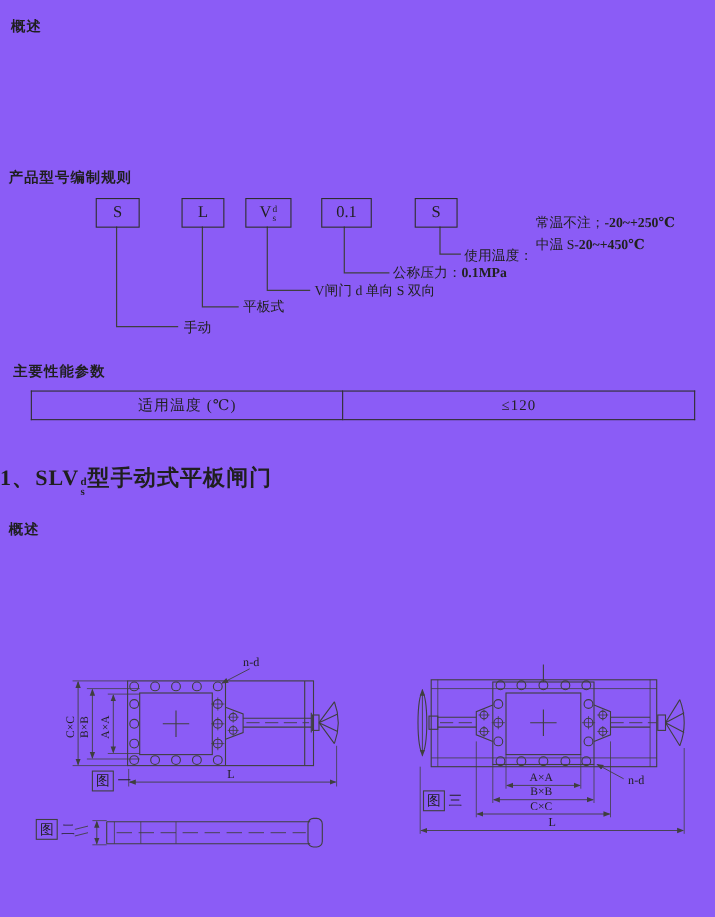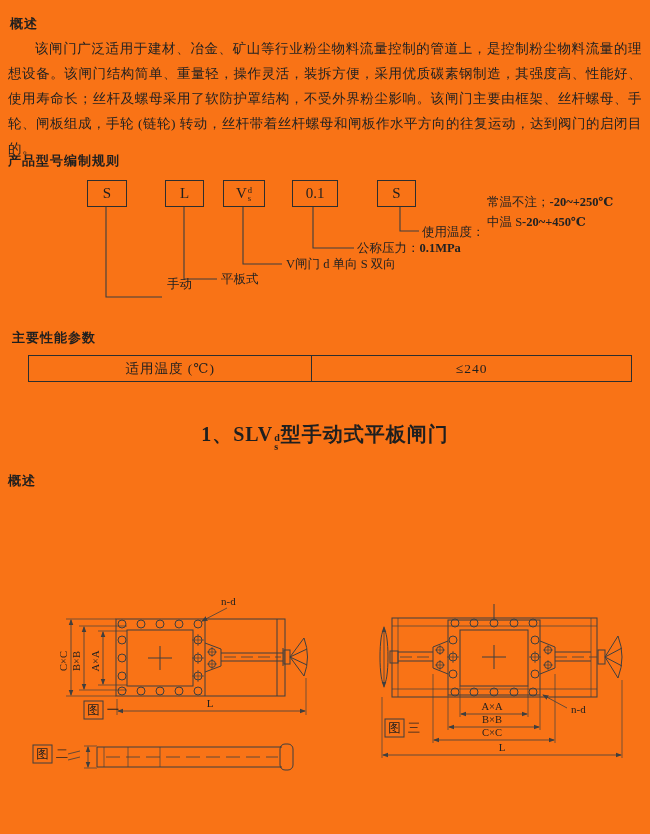--- a/index.html
+++ b/index.html
@@ -1,46 +1,45 @@
 <!DOCTYPE html>
 <html><head>
 <meta charset="utf-8">
 <style>
   html,body{margin:0;padding:0;background:#e8e7e2;}
-  .page{position:relative;width:650px;height:834px;background:#f97316;
+  .page{position:relative;width:650px;height:834px;background:#8b5cf6;
         font-family:"Liberation Serif","DejaVu Serif",serif;color:#1f1f1f;overflow:hidden;}
   .abs{position:absolute;}
   .hd{position:absolute;font-family:"Liberation Sans","DejaVu Sans",sans-serif;
       font-weight:bold;font-size:13px;letter-spacing:1px;white-space:nowrap;}
   .para{position:absolute;font-size:13.5px;text-align:justify;text-indent:2em;
         letter-spacing:.4px;color:#222;}
   .p1{line-height:25px;}
   .p2{line-height:21px;}
   .mbox{position:absolute;top:180px;height:25px;border:1.3px solid #2e2e2e;
         display:flex;align-items:center;justify-content:center;font-size:15px;}
   .supsub{display:inline-flex;flex-direction:column;align-items:flex-start;
           font-size:8.5px;line-height:8px;margin-left:1px;font-style:normal;}
   .supsub i{font-style:normal;}
   .dlab{position:absolute;font-size:12.5px;white-space:nowrap;color:#222;}
   .dval{font-weight:bold;}
   .ptable{position:absolute;border-collapse:collapse;border:1.6px solid #2a2a2a;padding-left:21px;}
   .ptable td{border:1.1px solid #2e2e2e;height:23px;text-align:center;
              font-size:13.5px;letter-spacing:1px;}
-  .title{position:absolute;left:0;top:421px;width:650px;text-align:center;
+  .title{position:absolute;left:0;top:421px;width:650px;
          font-weight:bold;font-size:20px;letter-spacing:1px;}
   .title .supsub{font-size:10px;line-height:9px;}
   svg text{font-family:"Liberation Serif","DejaVu Serif",serif;}
 </style>
 </head>
 <body>
 
 <div class="page">
 
   <div class="hd" style="left:10px;top:15px">概述</div>
-  <div class="para p1" style="left:8px;top:36px;width:634px;">该闸门广泛适用于建材、冶金、矿山等行业粉尘物料流量控制的管道上，是控制粉尘物料流量的理想设备。该闸门结构简单、重量轻，操作灵活，装拆方便，采用优质碳素钢制造，其强度高、性能好、使用寿命长；丝杆及螺母采用了软防护罩结构，不受外界粉尘影响。该闸门主要由框架、丝杆螺母、手轮、闸板组成，手轮 (链轮) 转动，丝杆带着丝杆螺母和闸板作水平方向的往复运动，达到阀门的启闭目的。</div>
 
   <div class="hd" style="left:8px;top:152px">产品型号编制规则</div>
 
   <svg class="abs" style="left:0;top:150px" width="650" height="170" viewBox="0 150 650 170">
     <g stroke="#3f3f3f" stroke-width="1.1" fill="none">
       <path d="M106,206 V297 H162"></path>
       <path d="M184,206 V279 H217"></path>
       <path d="M243,206 V264 H282"></path>
       <path d="M313,206 V248 H354"></path>
       <path d="M400,206 V231 H419"></path>
@@ -60,34 +59,34 @@
         <i>s</i>
       </span>
     </div>
   <div class="mbox" style="left:292px;width:44px">
       <span>0.1</span>
     </div>
   <div class="mbox" style="left:377px;width:37px">
       <span>S</span>
     </div>
 
-  <div class="dlab" style="left:167px;top:276px">手动</div>
+  <div class="dlab" style="left:167px;top:290px">手动</div>
   <div class="dlab" style="left:221px;top:271px">平板式</div>
   <div class="dlab" style="left:286px;top:256px">V闸门  d 单向 S 双向</div>
   <div class="dlab" style="left:357px;top:240px"><span>公称压力：</span><span class="dval">0.1MPa</span></div>
   <div class="dlab" style="left:422px;top:224px">使用温度：</div>
   <div class="dlab" style="left:487px;top:194px"><span>常温不注；</span><span class="dval">-20~+250℃</span></div>
   <div class="dlab" style="left:487px;top:214px"><span>中温 S</span><span class="dval">-20~+450℃</span></div>
 
   <div class="hd" style="left:12px;top:329px">主要性能参数</div>
   <table class="ptable" style="left:28px;top:355px;width:604px">
     <tbody>
         <tr>
       <td style="width:47%">适用温度 (℃)</td>
-      <td>≤240</td>
+      <td>≤120</td>
     </tr>
   </tbody>
     </table>
 
   <div class="title">
     <span>1、SLV</span><span class="supsub">
         <i>d</i>
         <i>s</i>
       </span><span>型手动式平板闸门</span>
   </div>

